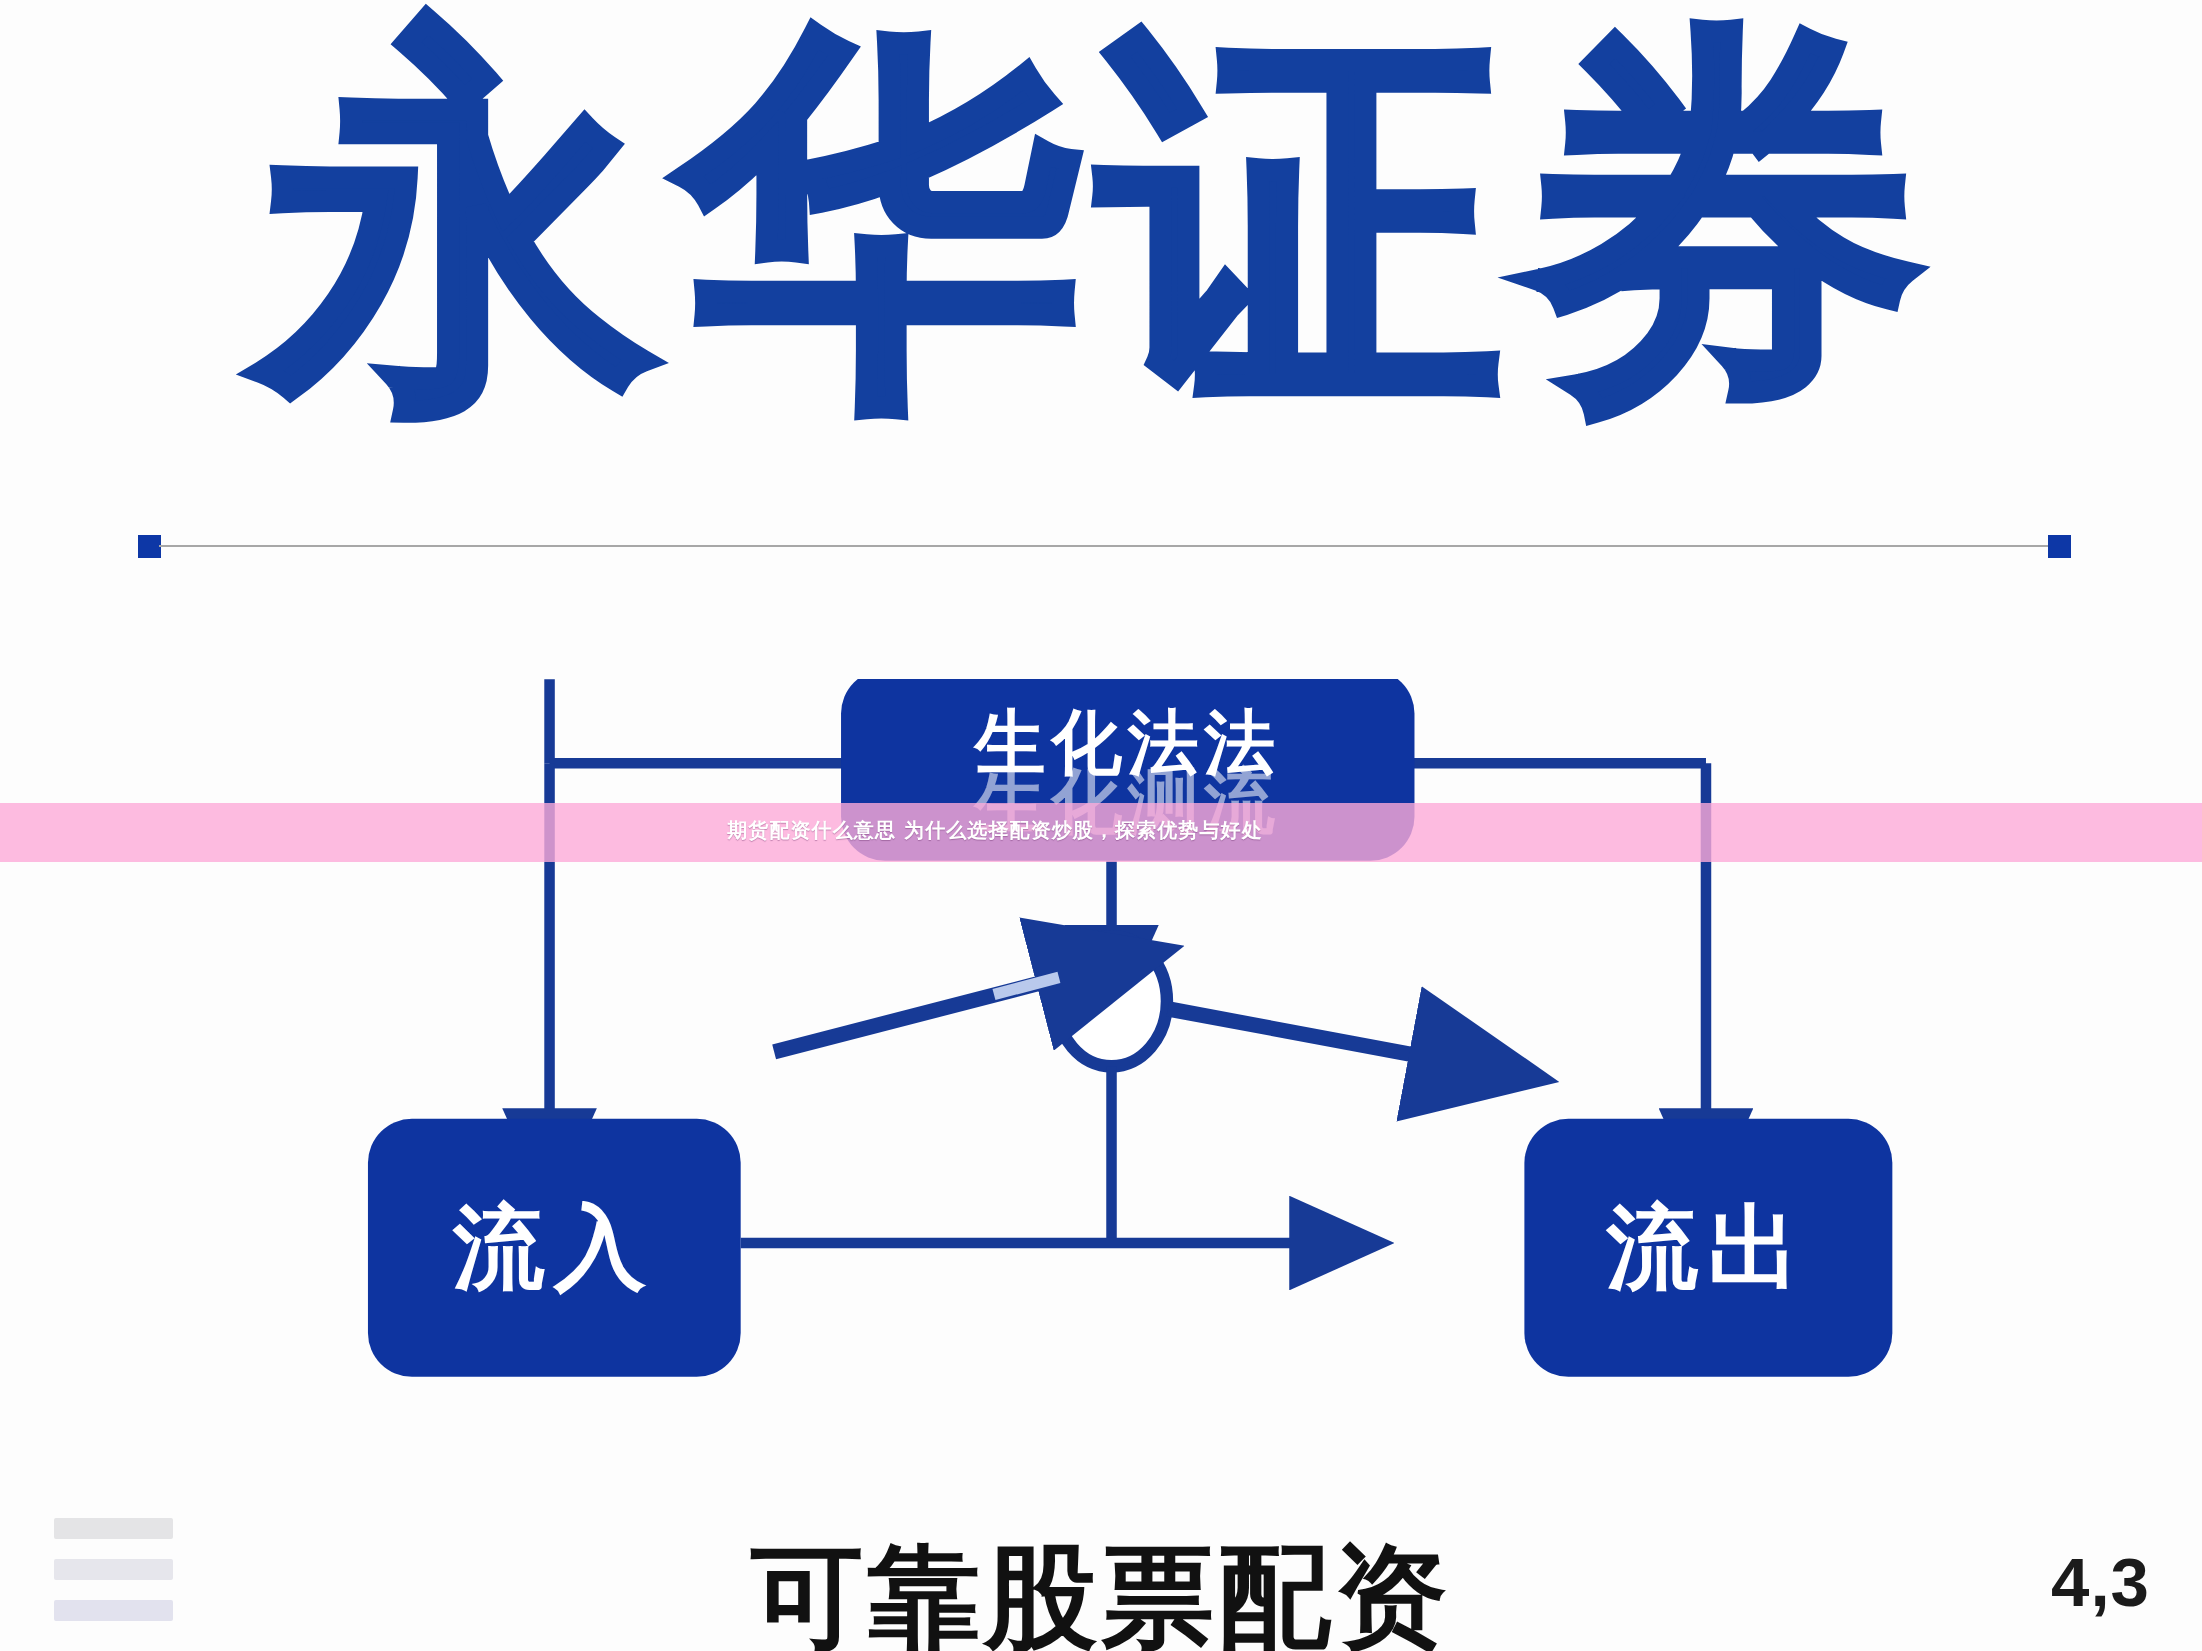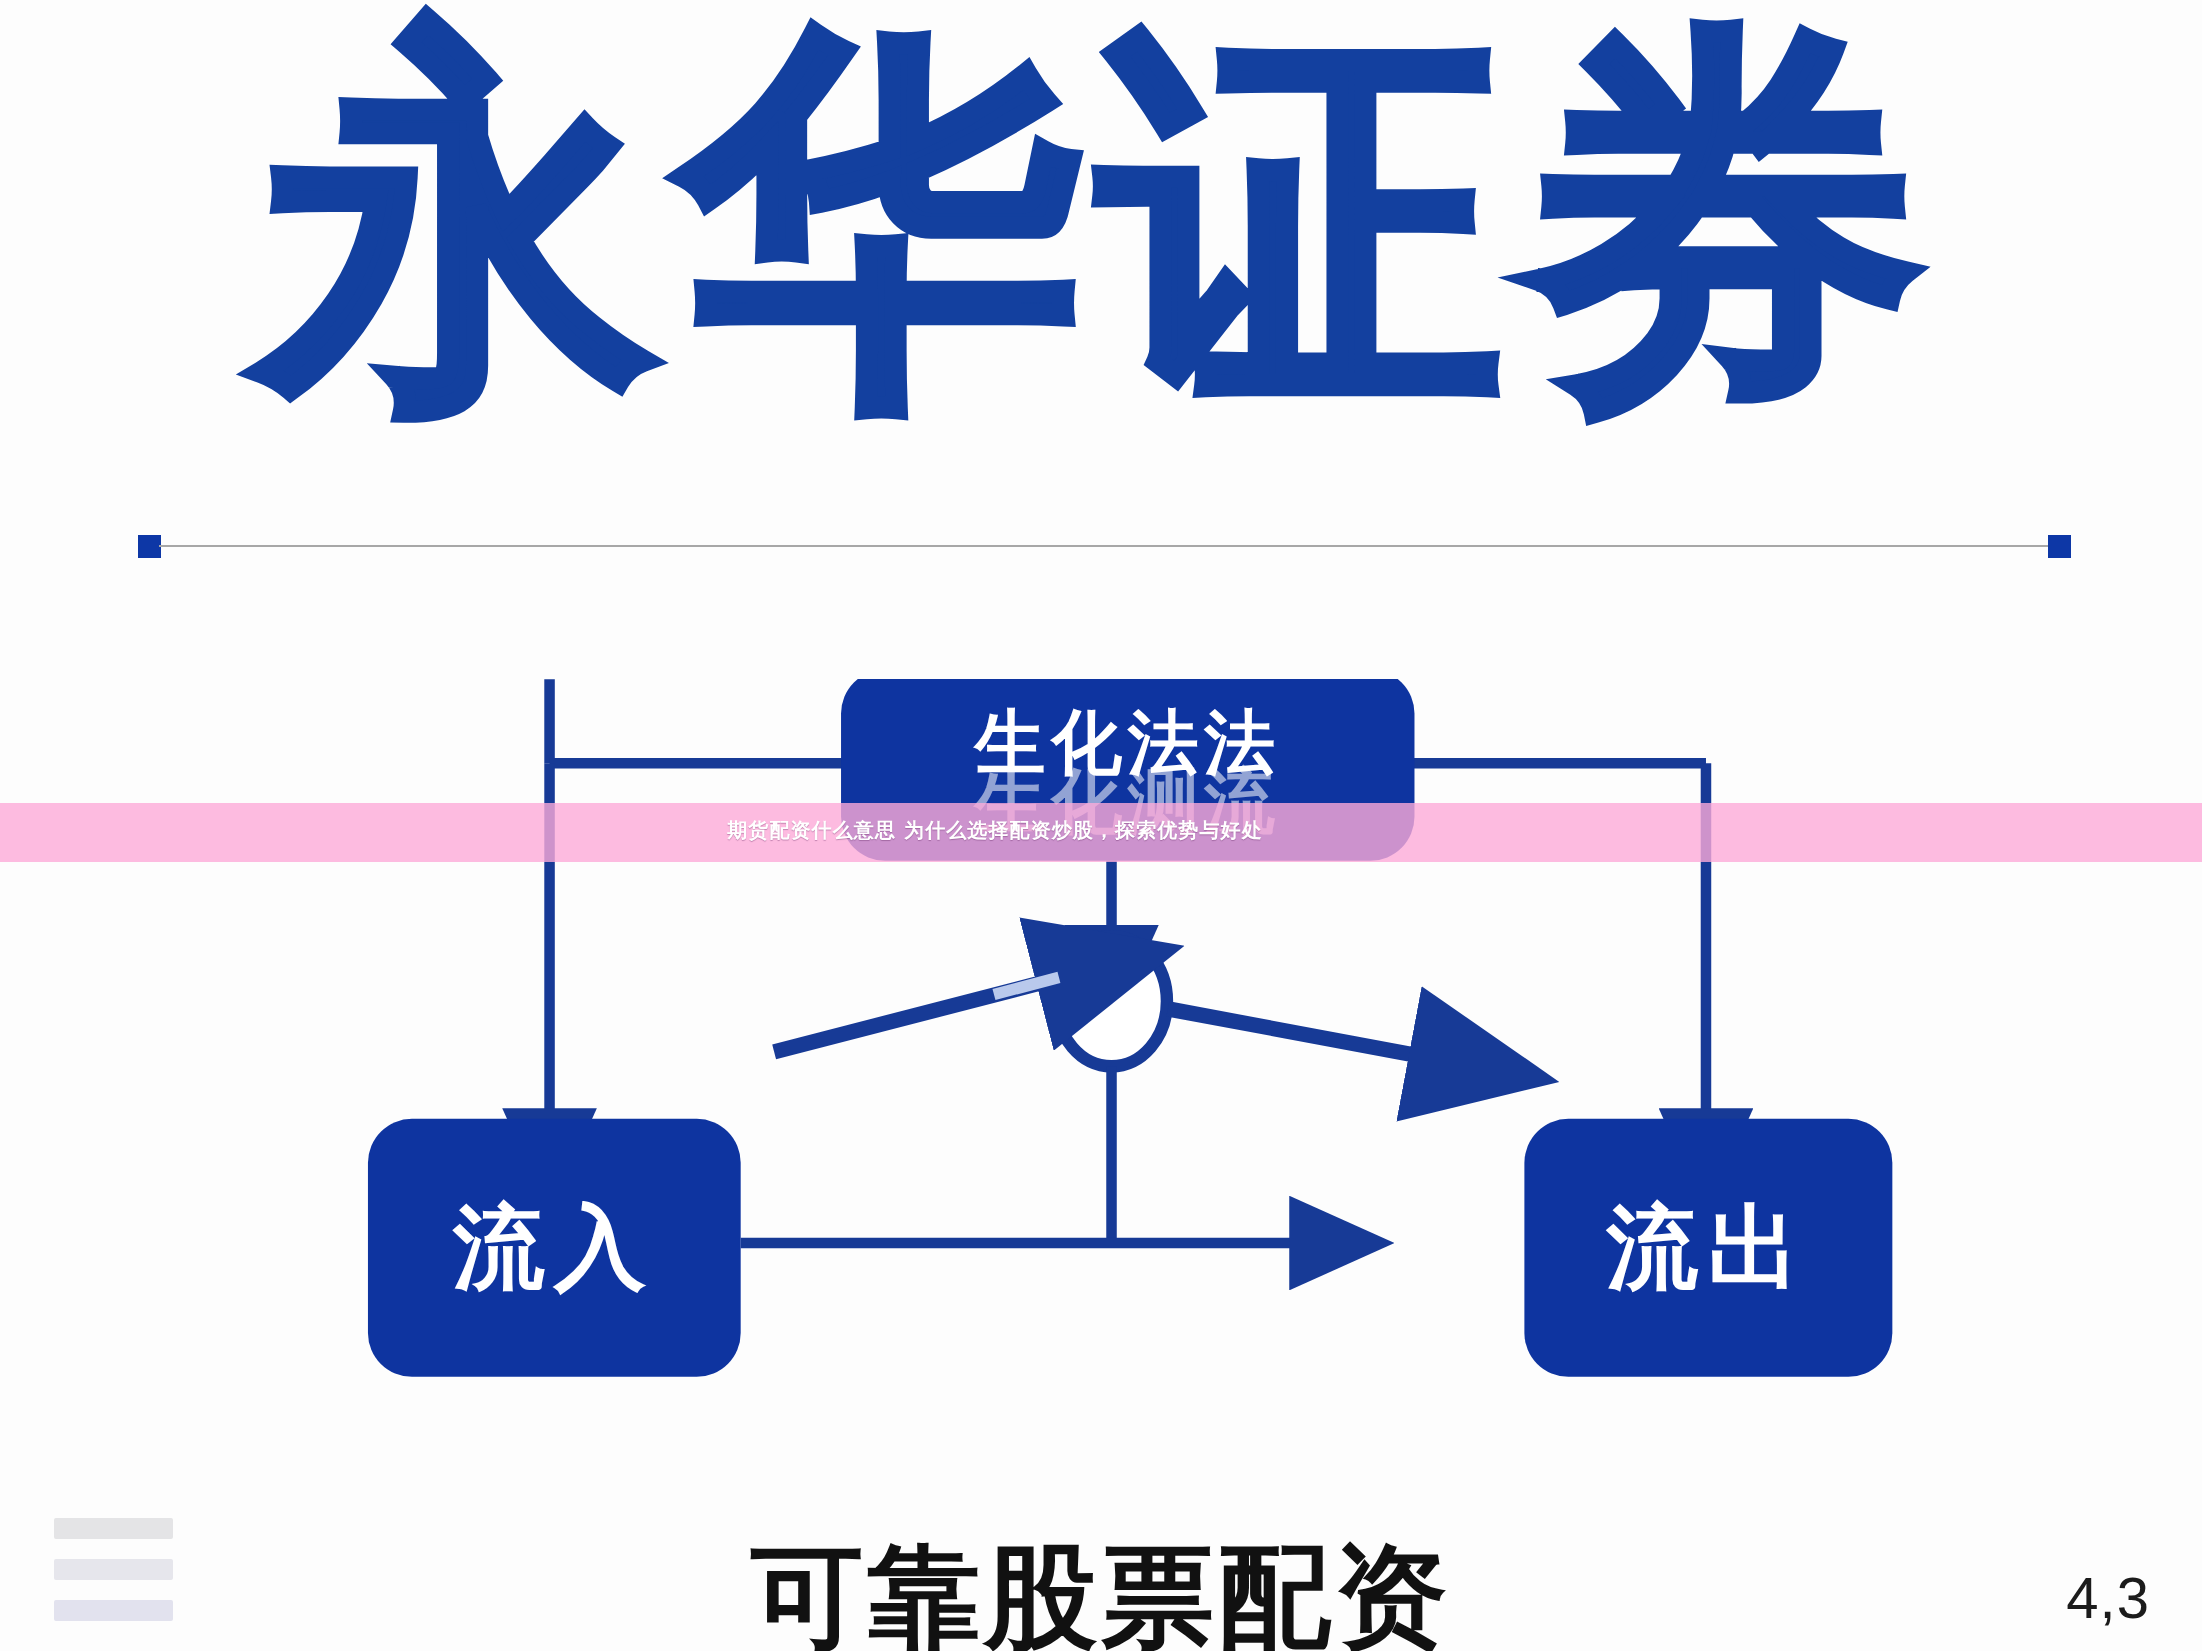--- a/index.html
+++ b/index.html
@@ -123,25 +123,24 @@
     font-size: 113px;
     letter-spacing: 3.8px;
     color: #111111;
     white-space: nowrap;
   }
   #footer-counter {
     position: absolute;
     right: 52px;
     top: 1543px;
     font-family: "Liberation Sans", "DejaVu Sans", sans-serif;
-    font-weight: 400;
-    font-size: 58px;
+    font-weight: 700;
+    font-size: 69px;
     letter-spacing: 1px;
     color: #1b1b1b;
-    margin-top: 21px;
   }
 
   
   #skeleton-bars {
     position: absolute;
     left: 54px;
     top: 1518px;
     width: 119px;
   }
   #skeleton-bars .bar {

